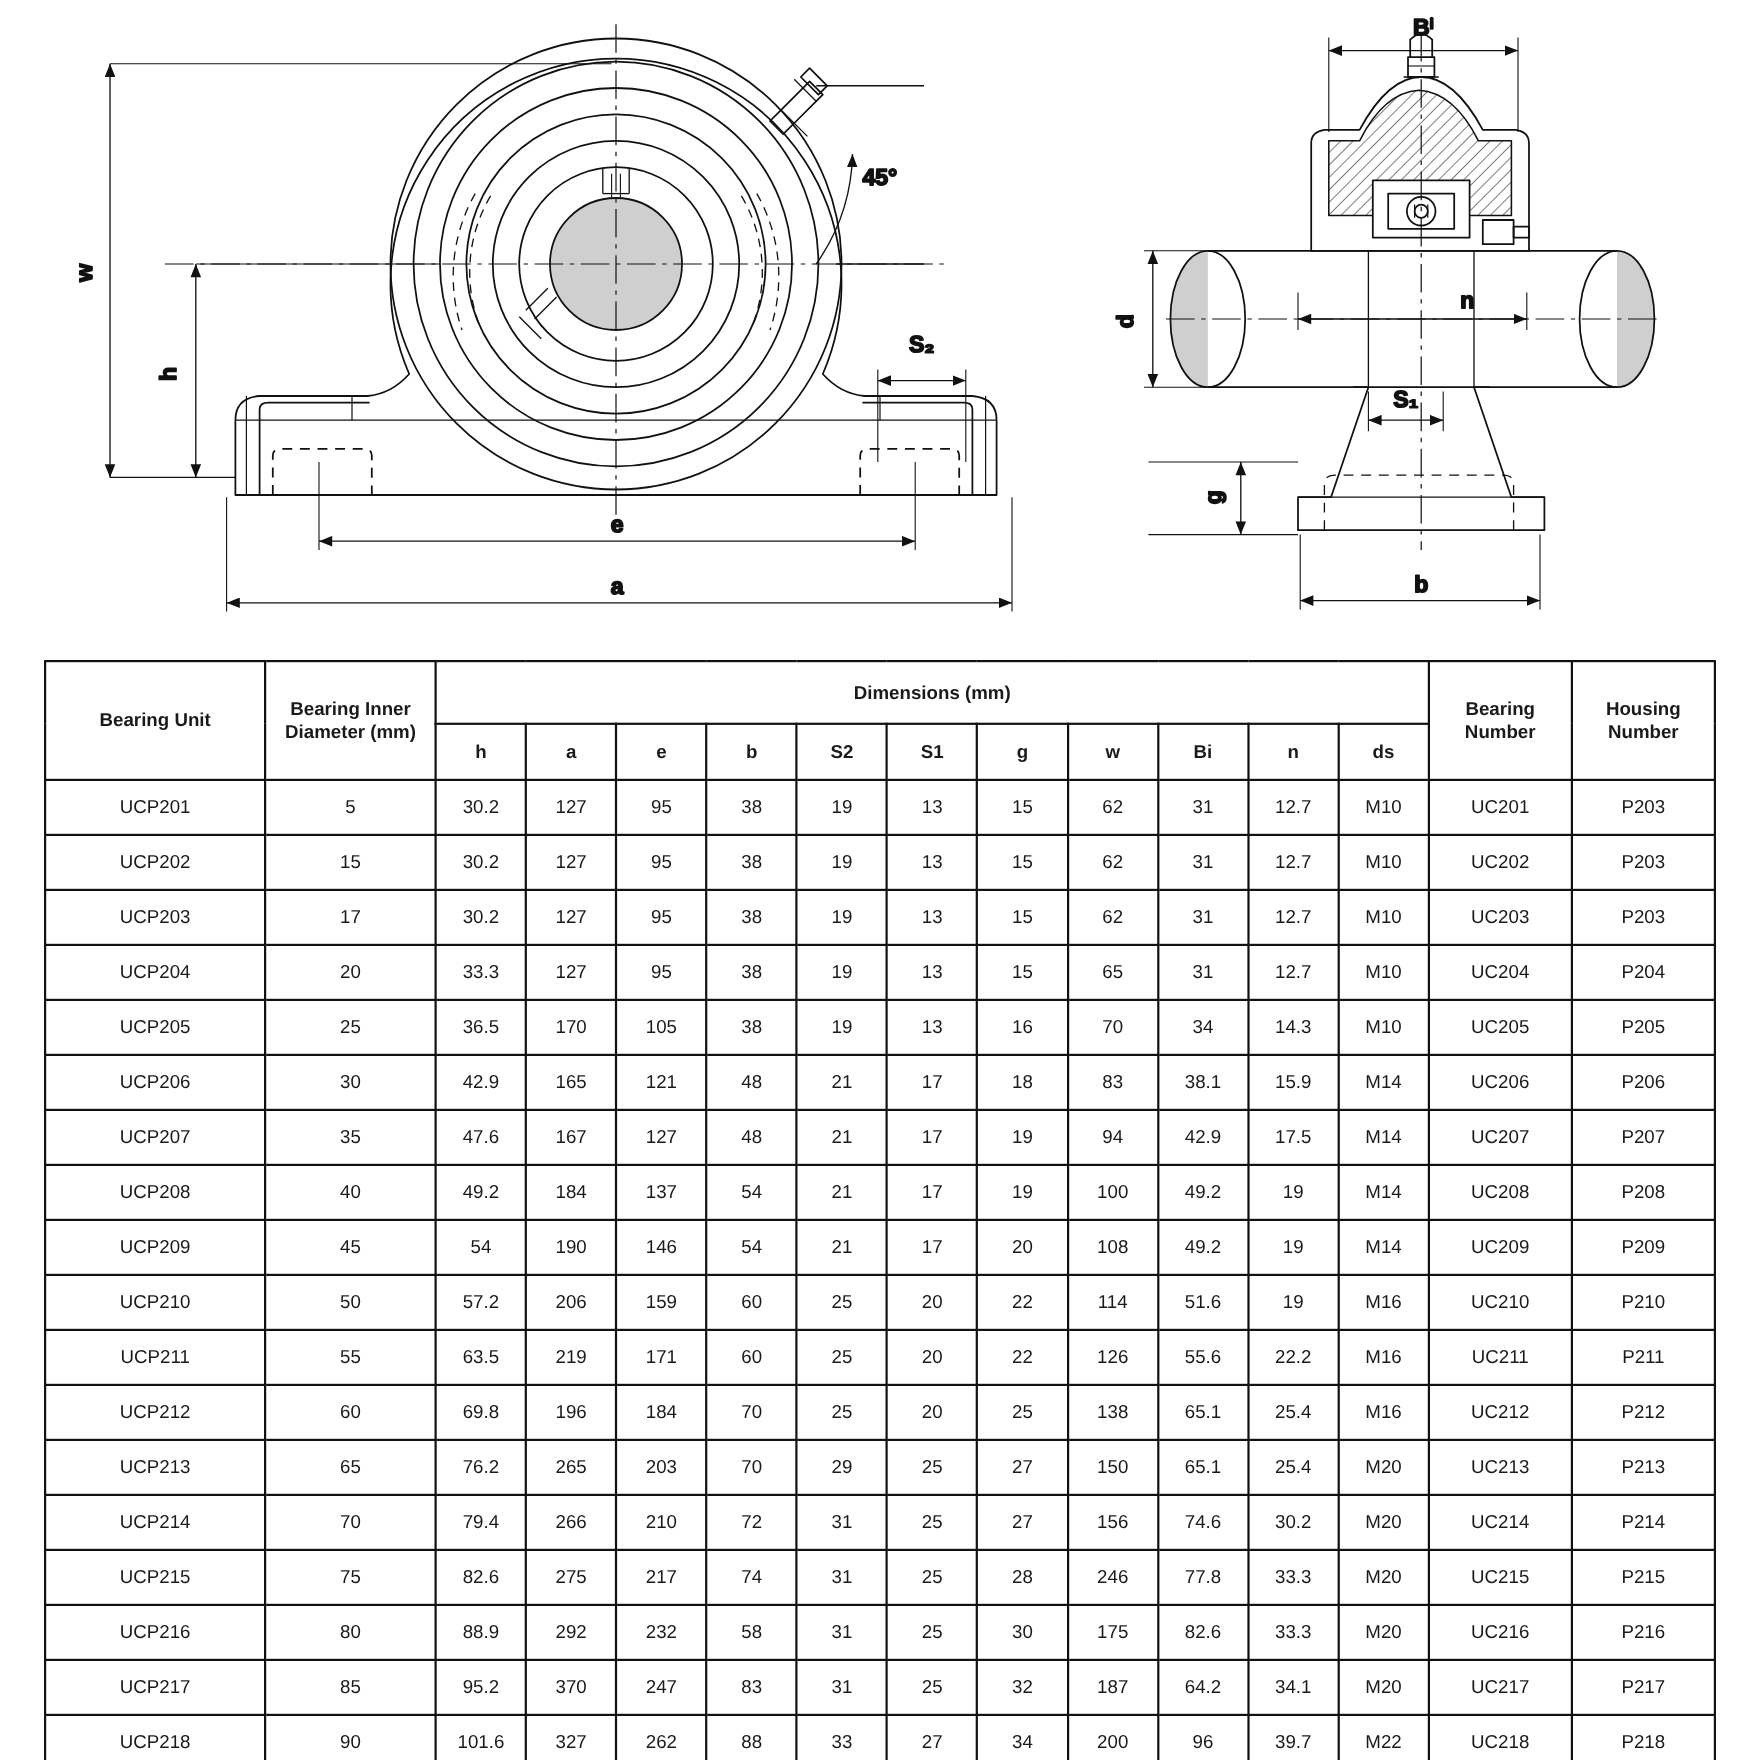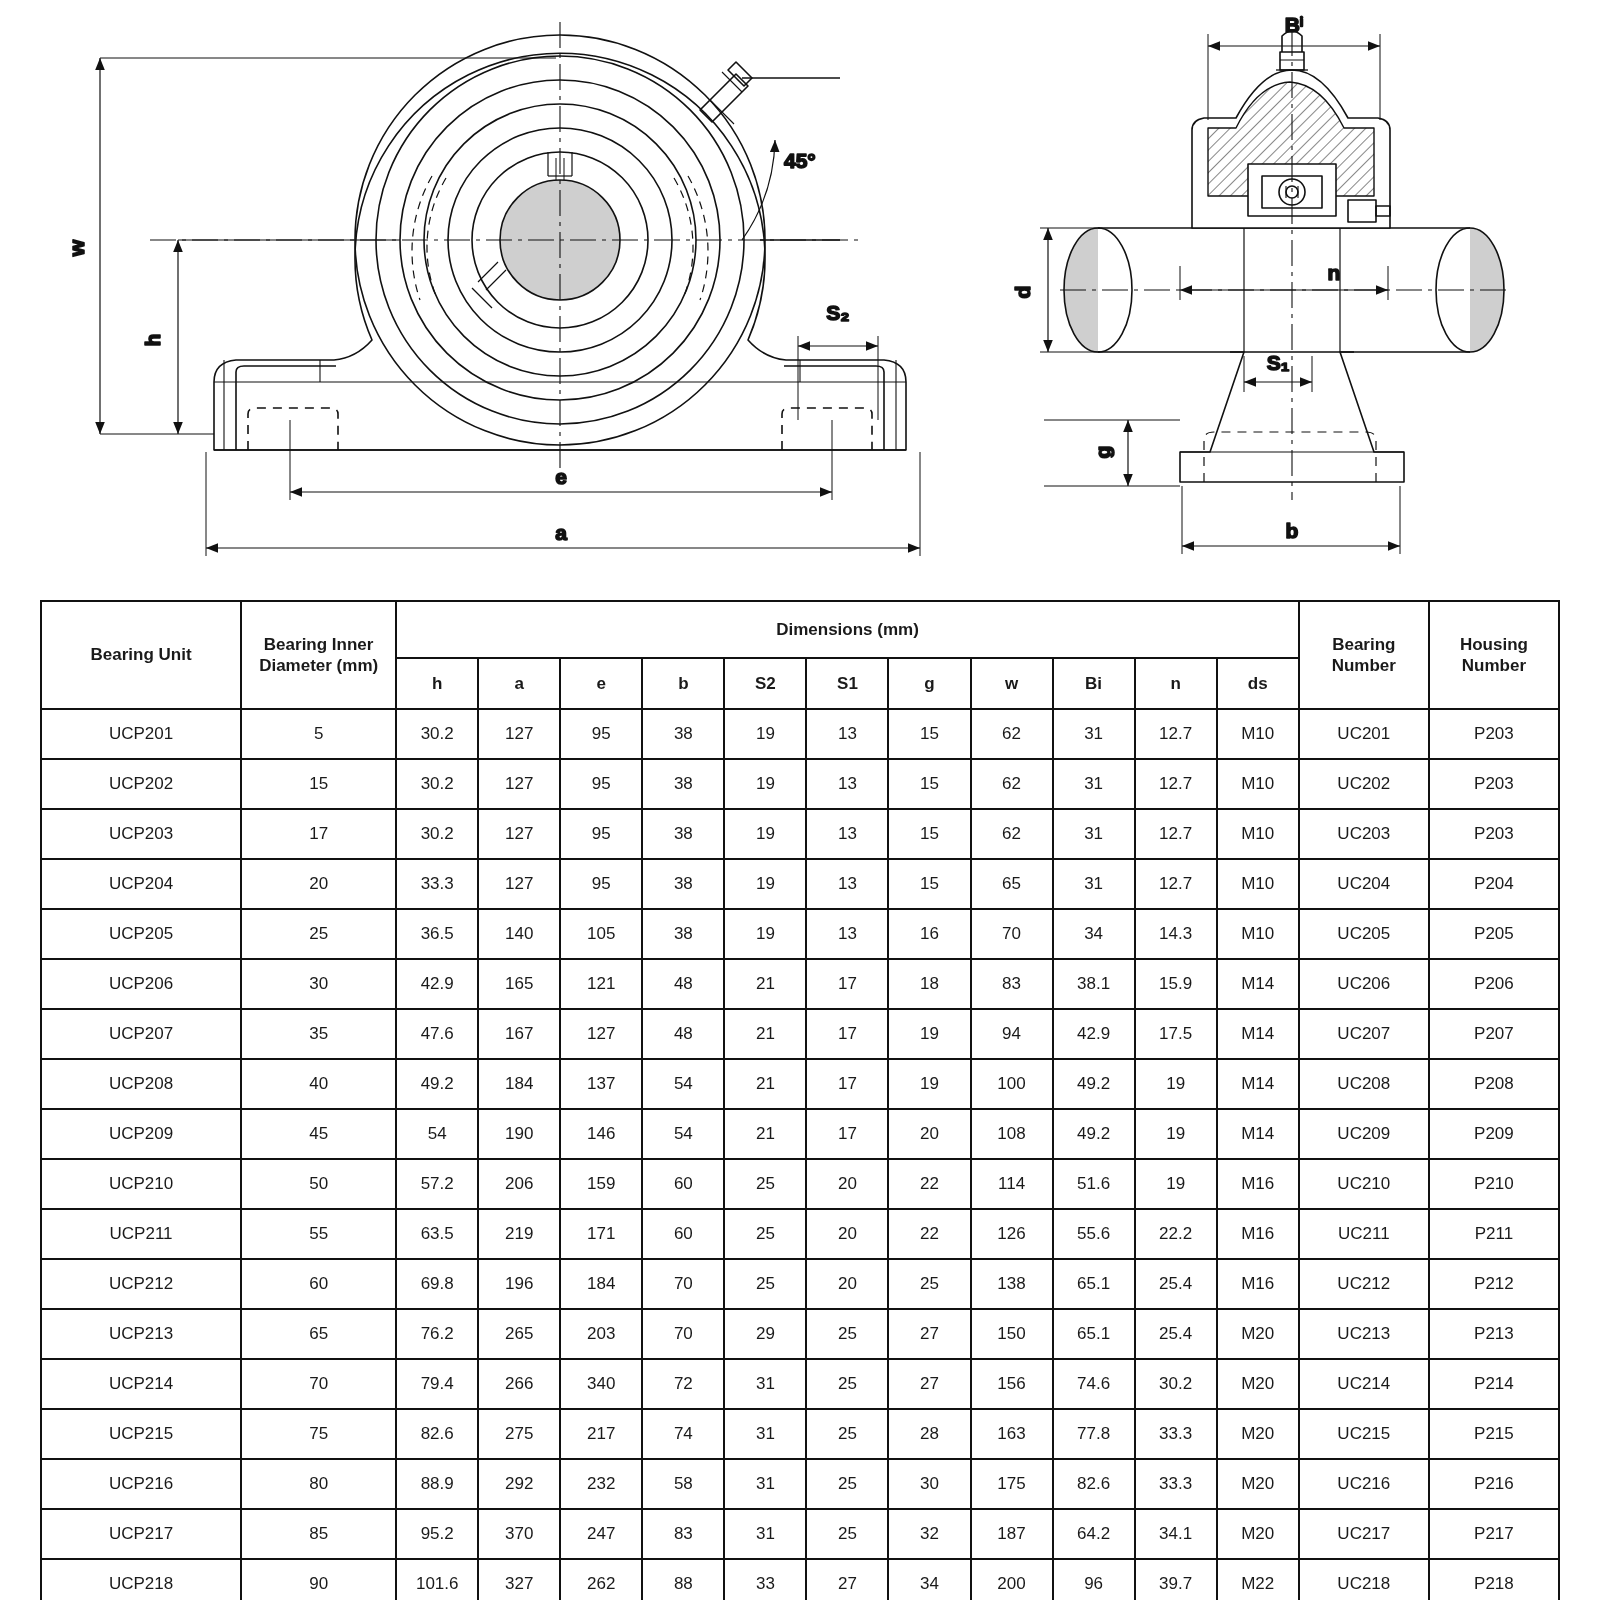--- a/index.html
+++ b/index.html
@@ -398,21 +398,21 @@
             <td>31</td>
             <td>12.7</td>
             <td>M10</td>
             <td>UC204</td>
             <td>P204</td>
           </tr>
           <tr>
             <td>UCP205</td>
             <td>25</td>
             <td>36.5</td>
-            <td>140</td>
+            <td>170</td>
             <td>105</td>
             <td>38</td>
             <td>19</td>
             <td>13</td>
             <td>16</td>
             <td>70</td>
             <td>34</td>
             <td>14.3</td>
             <td>M10</td>
             <td>UC205</td>
@@ -552,21 +552,21 @@
             <td>25.4</td>
             <td>M20</td>
             <td>UC213</td>
             <td>P213</td>
           </tr>
           <tr>
             <td>UCP214</td>
             <td>70</td>
             <td>79.4</td>
             <td>266</td>
-            <td>340</td>
+            <td>210</td>
             <td>72</td>
             <td>31</td>
             <td>25</td>
             <td>27</td>
             <td>156</td>
             <td>74.6</td>
             <td>30.2</td>
             <td>M20</td>
             <td>UC214</td>
             <td>P214</td>
@@ -574,21 +574,21 @@
           <tr>
             <td>UCP215</td>
             <td>75</td>
             <td>82.6</td>
             <td>275</td>
             <td>217</td>
             <td>74</td>
             <td>31</td>
             <td>25</td>
             <td>28</td>
-            <td>163</td>
+            <td>246</td>
             <td>77.8</td>
             <td>33.3</td>
             <td>M20</td>
             <td>UC215</td>
             <td>P215</td>
           </tr>
           <tr>
             <td>UCP216</td>
             <td>80</td>
             <td>88.9</td>

